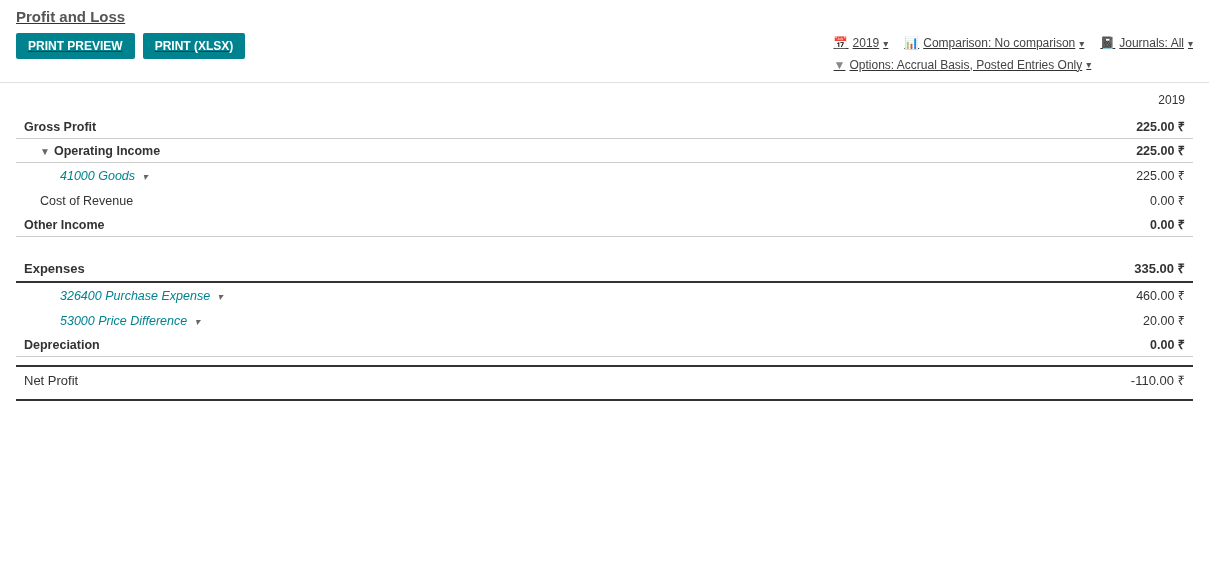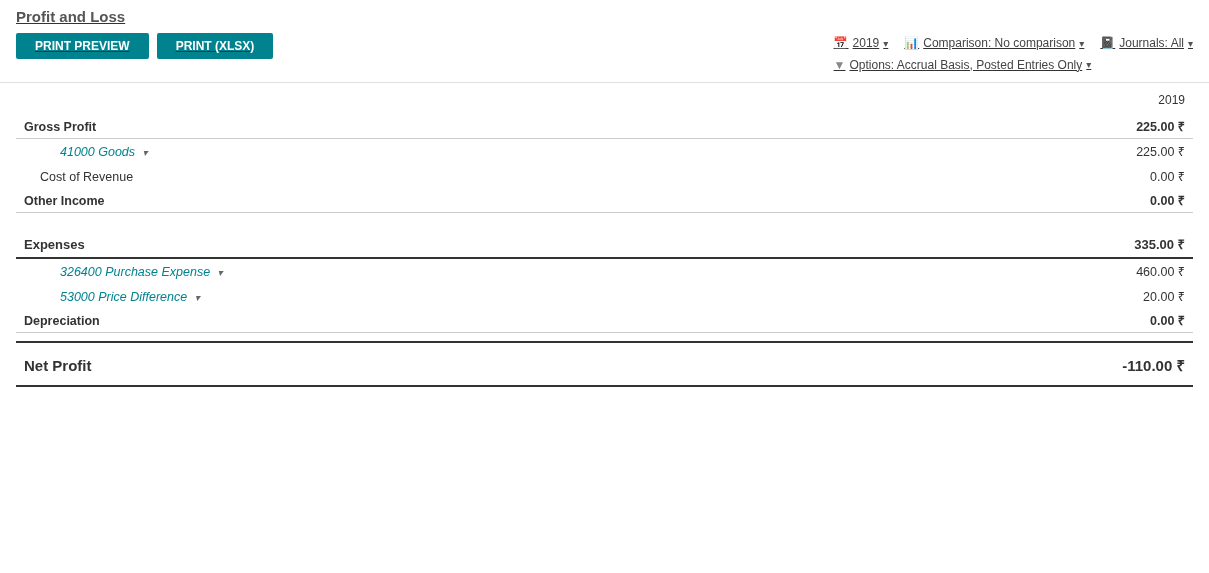--- a/index.html
+++ b/index.html
@@ -22,21 +22,21 @@
       justify-content: space-between;
     }
     .toolbar-left {
       display: flex;
       gap: 8px;
     }
     .btn-teal {
       background-color: #00838f;
       color: #fff;
       border: none;
-      padding: 6px 19px;
+      padding: 6px 12px;
       font-size: 12px;
       font-weight: bold;
       cursor: pointer;
       border-radius: 2px;
     }
 
     .toolbar-right {
       font-size: 12px;
       color: #555;
       text-align: right;
@@ -117,25 +117,25 @@
 
     .caret-icon {
       font-size: 10px;
       color: #666;
       margin-right: 4px;
     }
 
     .dimmed { color: #aaa; }
 
     .net-profit-row td {
-      font-weight: bold;
-      font-size: 15px;
+      font-weight: normal;
+      font-size: 13px;
       border-top: 2px solid #333;
       border-bottom: 2px solid #333;
-      padding-top: 12px;
+      padding-top: 4px;
       padding-bottom: 10px;
     }
 
     .spacer-row td { height: 8px; }
   </style>
 </head>
 <body>
 
 <div class="page-header">
   <div class="page-title">Profit and Loss</div>
@@ -184,20 +184,26 @@
         <th></th>
         <th class="col-value">2019</th>
       </tr>
     </thead>
     <tbody>
 
       <tr class="subsection-header">
         <td>Gross Profit</td>
         <td class="col-value">225.00 ₹</td>
       </tr>
+      <tr class="indent-1 subsection-header">
+        <td>
+          <span class="caret-icon">▼</span>Operating Income
+        </td>
+        <td class="col-value">225.00 ₹</td>
+      </tr>
       <tr class="indent-2">
         <td>
           <a class="account-link">41000 Goods</a>
           <span class="caret-icon" style="margin-left:4px;">▾</span>
         </td>
         <td class="col-value">225.00 ₹</td>
       </tr>
       <tr class="indent-1">
         <td>Cost of Revenue</td>
         <td class="col-value dimmed">0.00 ₹</td>

